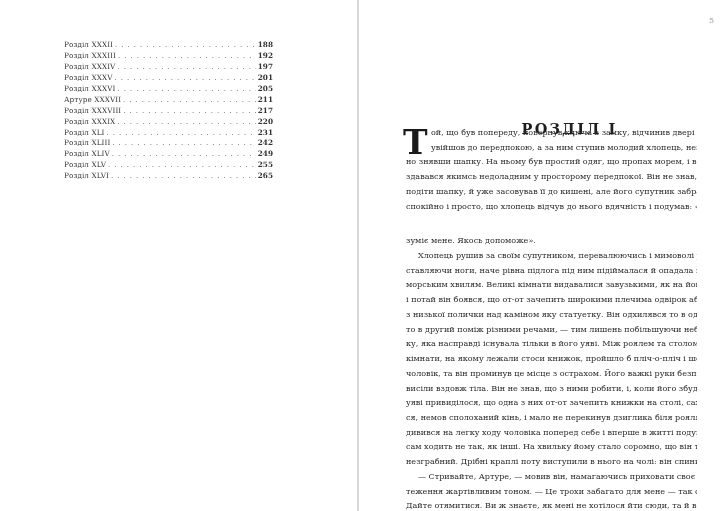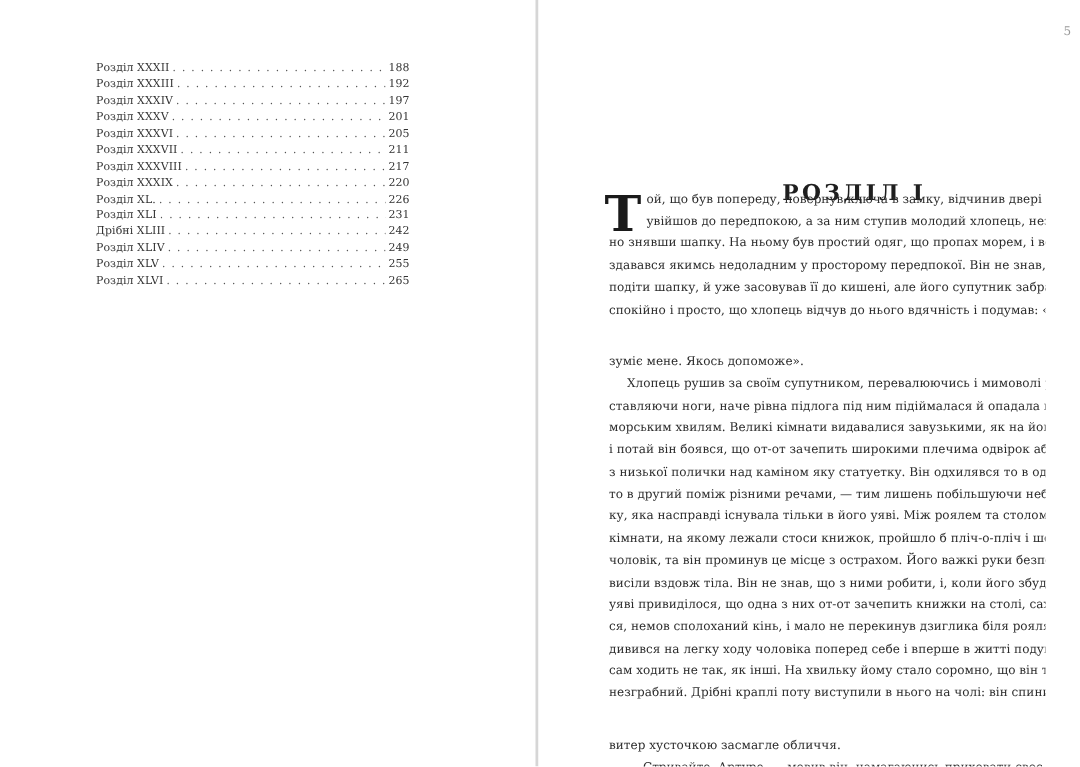--- a/index.html
+++ b/index.html
@@ -20,21 +20,21 @@
   }
   .toc-title { flex:0 0 auto; letter-spacing:0.05px; }
   .toc-dots {
     flex:1 1 auto; overflow:hidden; margin:0 2px; color:#555; letter-spacing:2.6px;
     font-size:7px;
   }
   .toc-dots::before {
     content:". . . . . . . . . . . . . . . . . . . . . . . . . . . . . . . . . . . . . . . . . . . . . . . . . . . . . . . . . . . . . . . . .";
     letter-spacing:0.9px;
   }
-  .toc-page { flex:0 0 auto; text-align:right; }
+  .toc-page { flex:0 0 auto; text-align:right;font-weight:bold; }
 
   
   .page-number {
     position:absolute; left:350px; top:16px; font-size:8px; color:#999;
   }
   .chapter-heading {
     position:absolute; left:0; width:361px; top:120px; text-align:center;
     font-family:"DejaVu Serif", serif; font-weight:bold; font-size:14.5px; letter-spacing:2.2px;
     color:#1e1e1e; padding-left:60px; box-sizing:border-box;
   }
@@ -78,46 +78,41 @@
         <span class="toc-title">Розділ XXXV</span>
         <span class="toc-dots"></span>
         <span class="toc-page">201</span>
       </div>
       <div class="toc-row">
         <span class="toc-title">Розділ XXXVI</span>
         <span class="toc-dots"></span>
         <span class="toc-page">205</span>
       </div>
       <div class="toc-row">
-        <span class="toc-title">Розділ XXXVII</span>
+        <span class="toc-title">Артуре XXXVII</span>
         <span class="toc-dots"></span>
         <span class="toc-page">211</span>
       </div>
       <div class="toc-row">
         <span class="toc-title">Розділ XXXVIII</span>
         <span class="toc-dots"></span>
         <span class="toc-page">217</span>
       </div>
       <div class="toc-row">
         <span class="toc-title">Розділ XXXIX</span>
         <span class="toc-dots"></span>
         <span class="toc-page">220</span>
       </div>
       <div class="toc-row">
-        <span class="toc-title">Розділ XL.</span>
-        <span class="toc-dots"></span>
-        <span class="toc-page">226</span>
-      </div>
-      <div class="toc-row">
         <span class="toc-title">Розділ XLI</span>
         <span class="toc-dots"></span>
         <span class="toc-page">231</span>
       </div>
       <div class="toc-row">
-        <span class="toc-title">Дрібні XLIII</span>
+        <span class="toc-title">Розділ XLIII</span>
         <span class="toc-dots"></span>
         <span class="toc-page">242</span>
       </div>
       <div class="toc-row">
         <span class="toc-title">Розділ XLIV</span>
         <span class="toc-dots"></span>
         <span class="toc-page">249</span>
       </div>
       <div class="toc-row">
         <span class="toc-title">Розділ XLV</span>
@@ -154,19 +149,18 @@
       <span class="line">то в другий поміж різними речами, — тим лишень побільшуючи небезпе-</span>
       <span class="line">ку, яка насправді існувала тільки в його уяві. Між роялем та столом серед</span>
       <span class="line">кімнати, на якому лежали стоси книжок, пройшло б пліч-о-пліч і шестеро</span>
       <span class="line">чоловік, та він проминув це місце з острахом. Його важкі руки безпорадно</span>
       <span class="line">висіли вздовж тіла. Він не знав, що з ними робити, і, коли його збудженій</span>
       <span class="line">уяві привиділося, що одна з них от-от зачепить книжки на столі, сахнув-</span>
       <span class="line">ся, немов сполоханий кінь, і мало не перекинув дзиглика біля рояля. Він</span>
       <span class="line">дивився на легку ходу чоловіка поперед себе і вперше в житті подумав, що</span>
       <span class="line">сам ходить не так, як інші. На хвильку йому стало соромно, що він такий</span>
       <span class="line">незграбний. Дрібні краплі поту виступили в нього на чолі: він спинився й</span>
-      <span class="line last">витер хусточкою засмагле обличчя.</span>
       <span class="line indent">— Стривайте, Артуре, — мовив він, намагаючись приховати своє збен-</span>
       <span class="line">теження жартівливим тоном. — Це трохи забагато для мене — так одразу.</span>
       <span class="line">Дайте отямитися. Ви ж знаєте, як мені не хотілося йти сюди, та й ваші,</span>
       <span class="line last">либонь, не вельми раді мене бачити.</span>
     </div>
 </div>
 
 </body></html>

